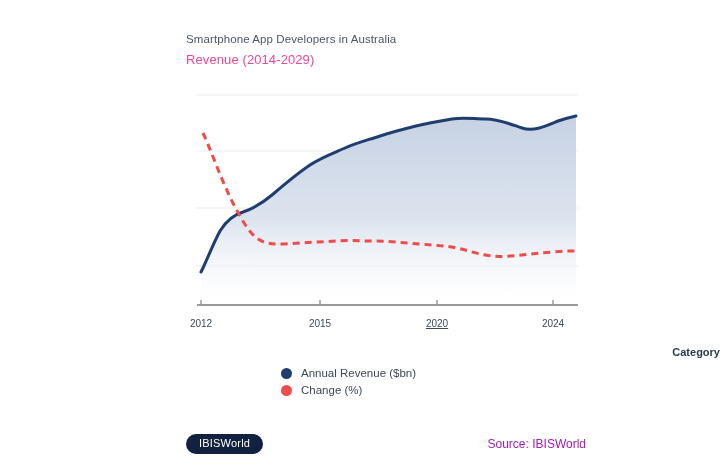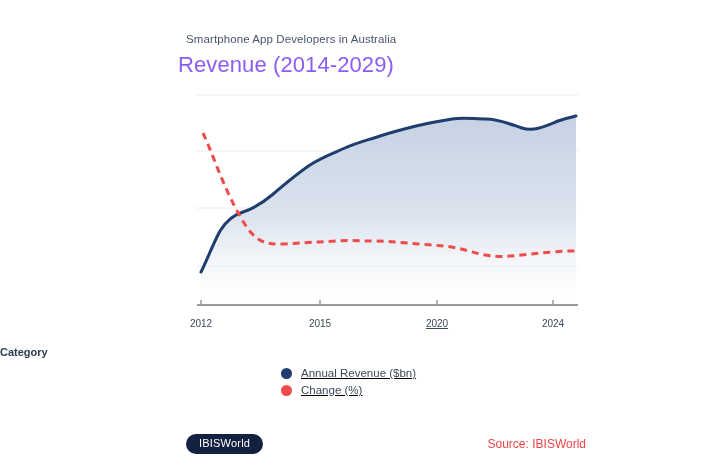--- a/index.html
+++ b/index.html
@@ -25,24 +25,24 @@
     position: absolute;
     left: 186px;
     top: 33px;
     font-size: 11.5px;
     color: #4a5568;
     letter-spacing: 0.1px;
     white-space: nowrap;
   }
   #title {
     position: absolute;
-    left: 178px;
+    left: 186px;
     top: 52px;
-    font-size: 22px;
-    color: #8b5cf6;
+    font-size: 13px;
+    color: #ec4899;
     letter-spacing: 0.1px;
     white-space: nowrap;
   }
   
   #plot-area {
     position: absolute;
     left: 190px;
     top: 88px;
     width: 396px;
     height: 224px;
@@ -58,36 +58,35 @@
     color: #3d4856;
     transform: translateX(-50%);
     white-space: nowrap;
   }
   
   #legend {
     position: absolute;
     left: 0;
     top: 346px;
     width: 720px;
-    text-align: left;
+    text-align: right;
   }
   #legend-title {
     font-size: 11px;
     color: #2d3a4e;
     margin: 0 0 9px 0;
     font-weight: 600;
   }
   .legend-row {
     display: flex;
     align-items: center;
     justify-content: flex-start;
     width: 160px;
     margin: 0 auto 5px auto;
     padding-left: 2px;
-    text-decoration: underline;
   }
   .legend-dot {
     width: 11px;
     height: 11px;
     border-radius: 50%;
     margin-right: 9px;
     flex: 0 0 auto;
   }
   .legend-label {
     font-size: 11.5px;
@@ -115,21 +114,21 @@
     display: inline-block;
     line-height: 13px;
   }
   #logo .b { font-weight: 400; }
   #logo .n { font-weight: 400; }
   #source {
     position: absolute;
     right: 0;
     top: 3px;
     font-size: 12px;
-    color: #ef4444;
+    color: #a21caf;
     white-space: nowrap;
   }
 </style>
 </head>
 <body>
 
 <div id="figure">
 
   <div id="subtitle">Smartphone App Developers in Australia</div>
   <div id="title">Revenue (2014-2029)</div>

